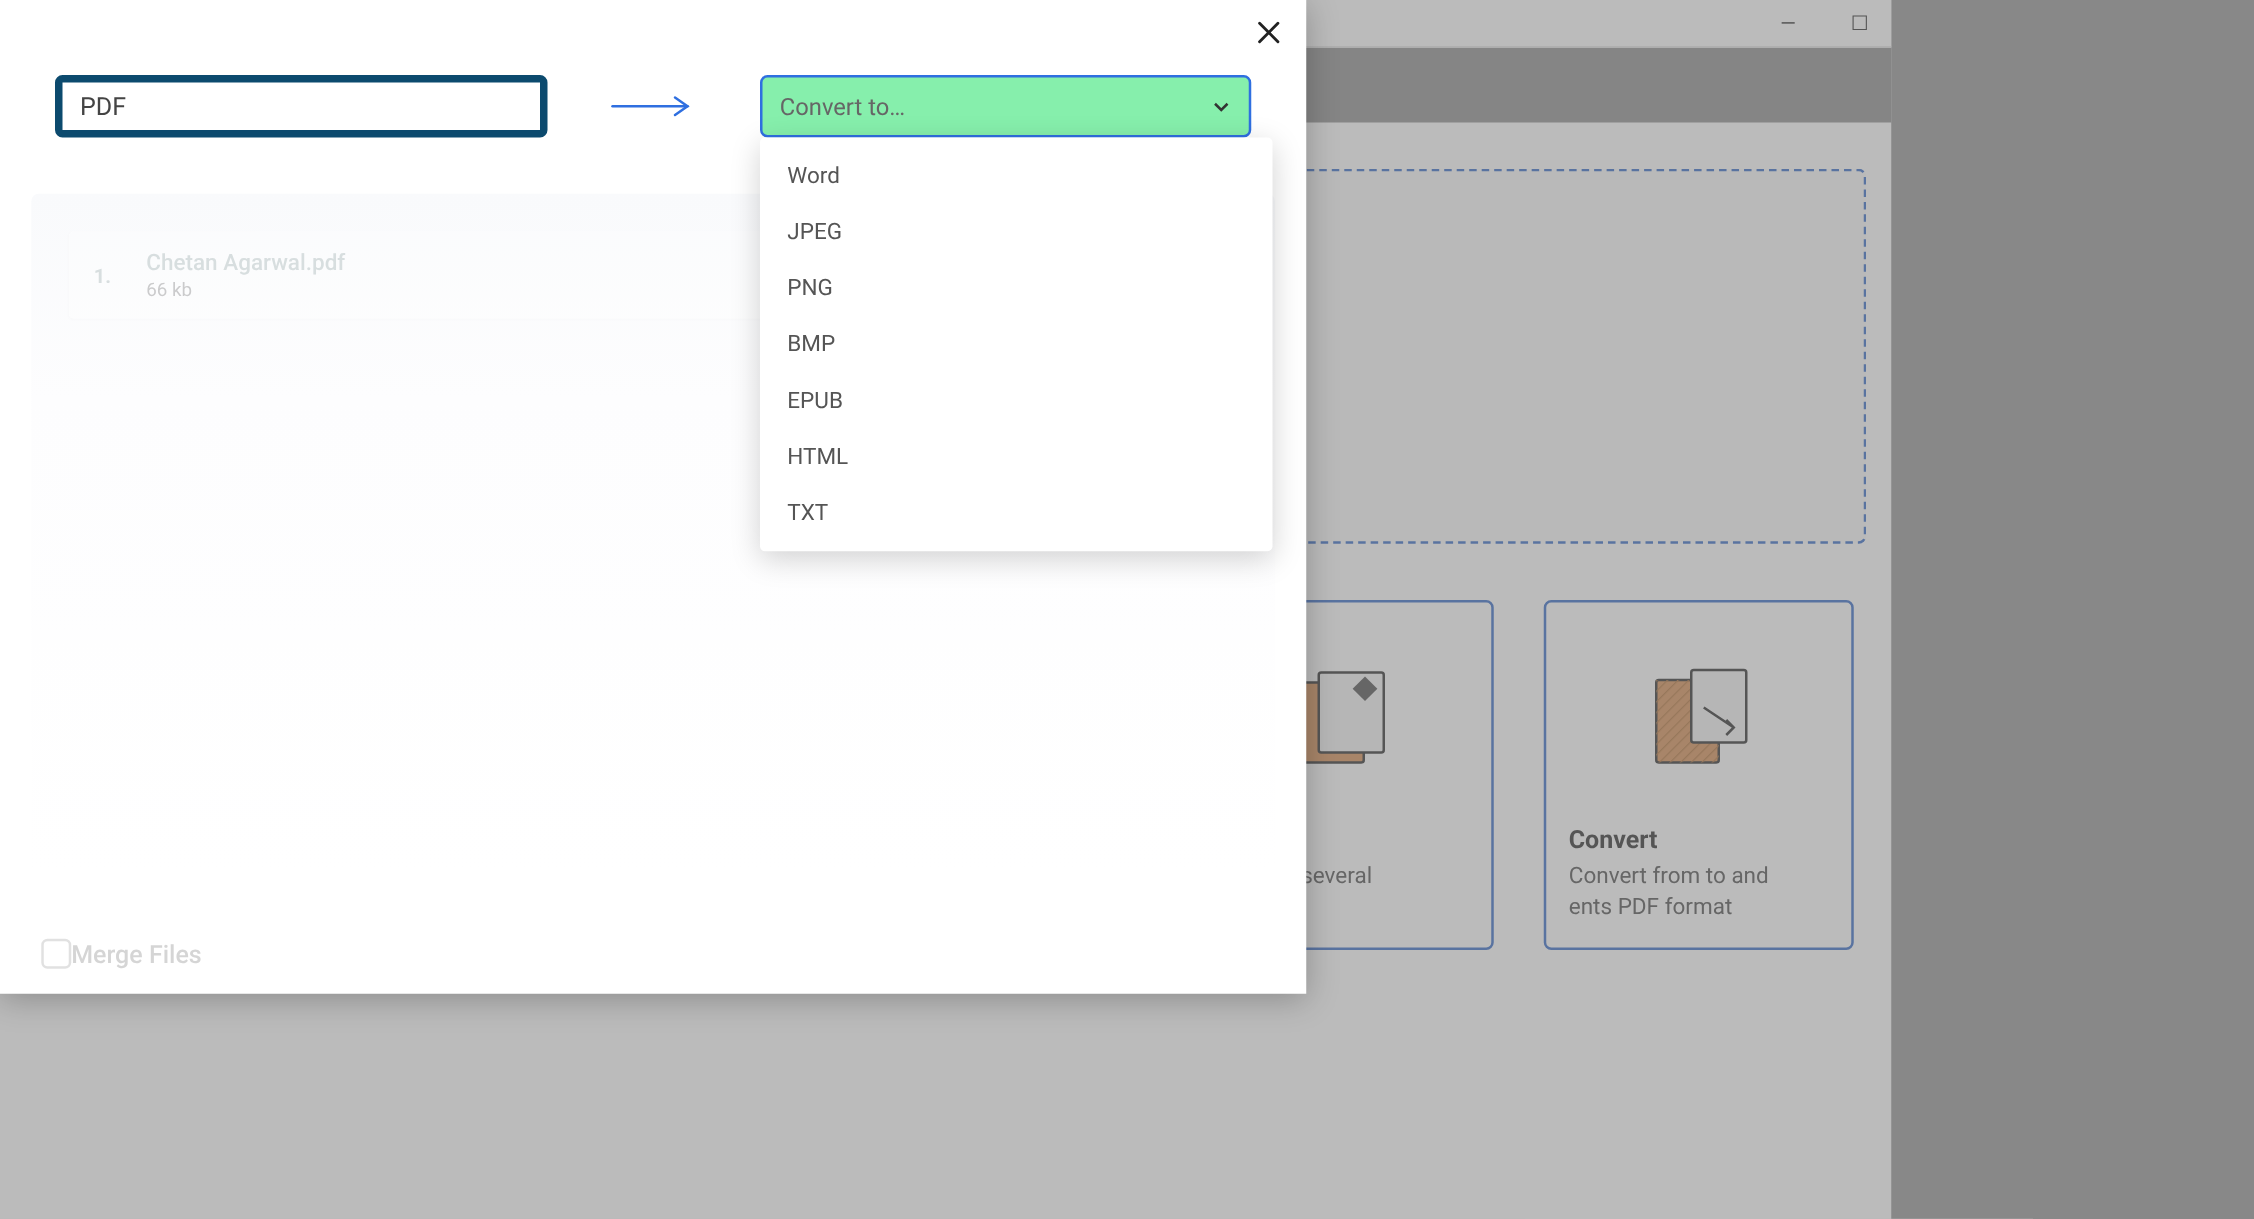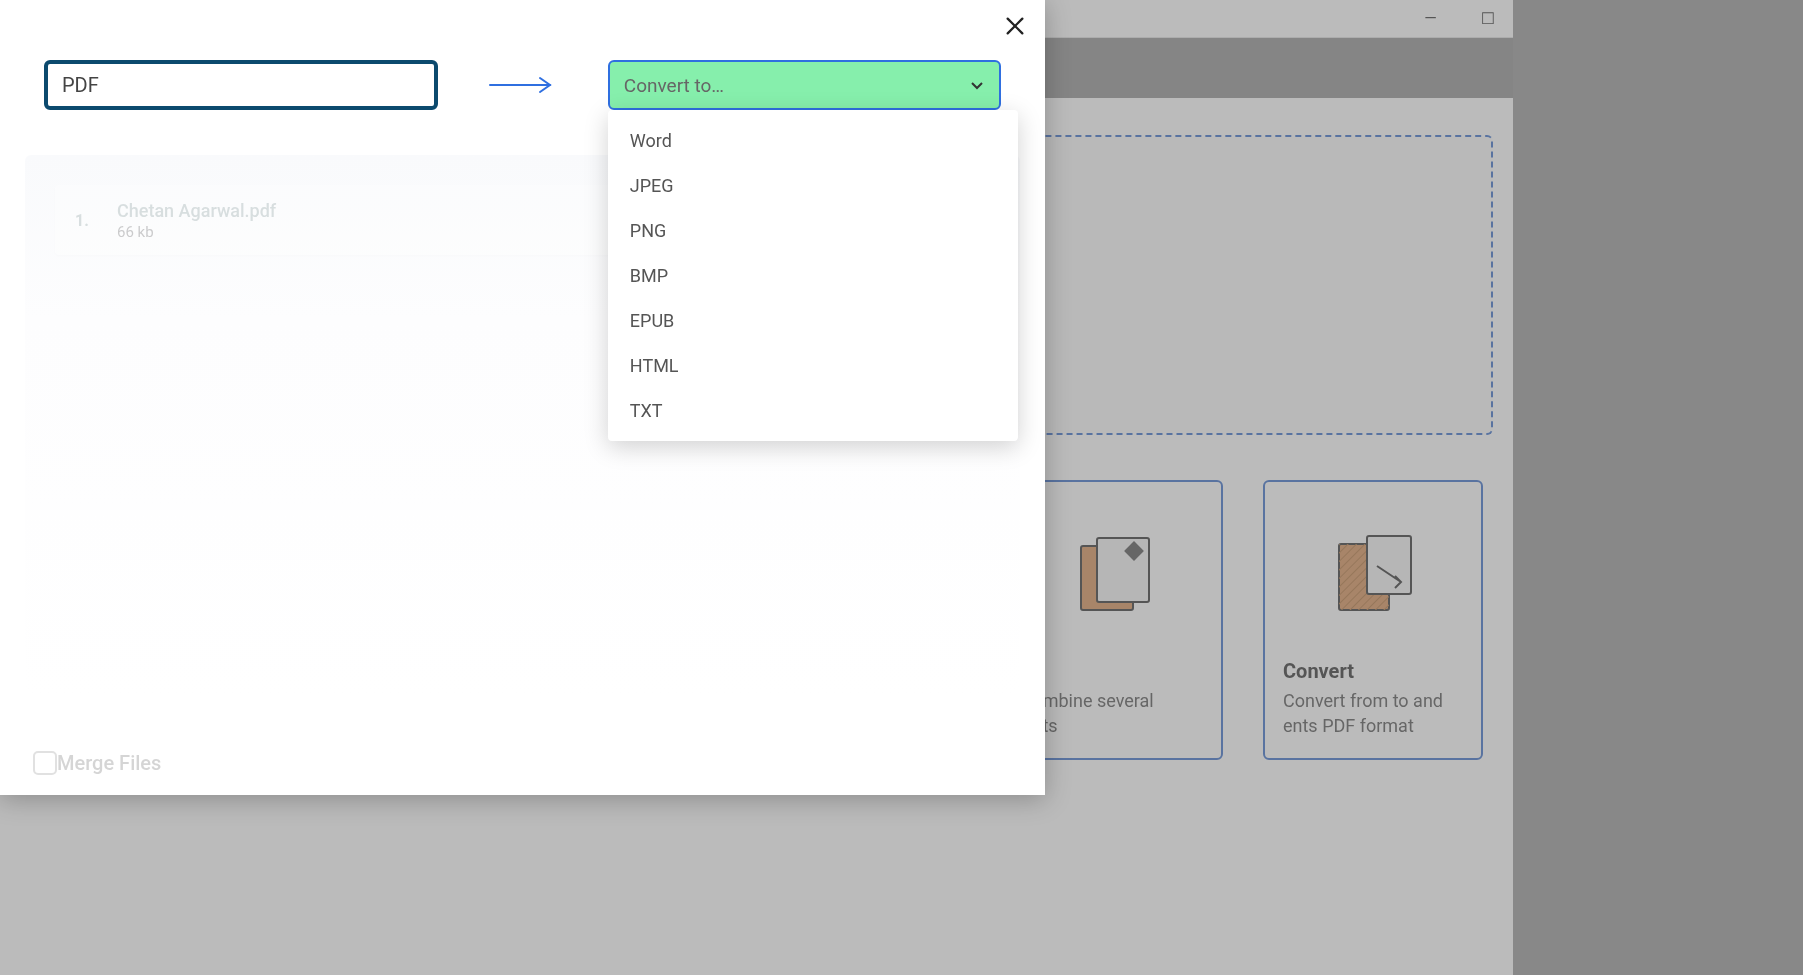--- a/index.html
+++ b/index.html
@@ -56,21 +56,21 @@
       position: absolute;
       top: 480px;
       left: 0;
       right: 0;
       display: flex;
       gap: 40px;
       padding: 0 30px;
       justify-content: flex-end;
     }
     .bg-card {
-      width: 220px;
+      width: 248px;
       height: 280px;
       border: 2px solid #3b6fc9;
       border-radius: 6px;
       background: #fff;
       padding: 20px 18px;
       display: flex;
       flex-direction: column;
     }
     .bg-card-icon {
       flex: 1;
@@ -128,21 +128,21 @@
       justify-content: center;
     }
     .modal-close svg { width: 22px; height: 22px; stroke: #222; }
     .modal-row {
       display: flex;
       align-items: center;
       gap: 50px;
       padding: 60px 44px 0 44px;
     }
     .input-box {
-      border: 4px solid #0c4a6e;
+      border: 6px solid #0c4a6e;
       border-radius: 6px;
       height: 50px;
       width: 400px;
       padding: 0 14px;
       font-size: 20px;
       color: #444;
       display: flex;
       align-items: center;
       background: #fff;
     }

